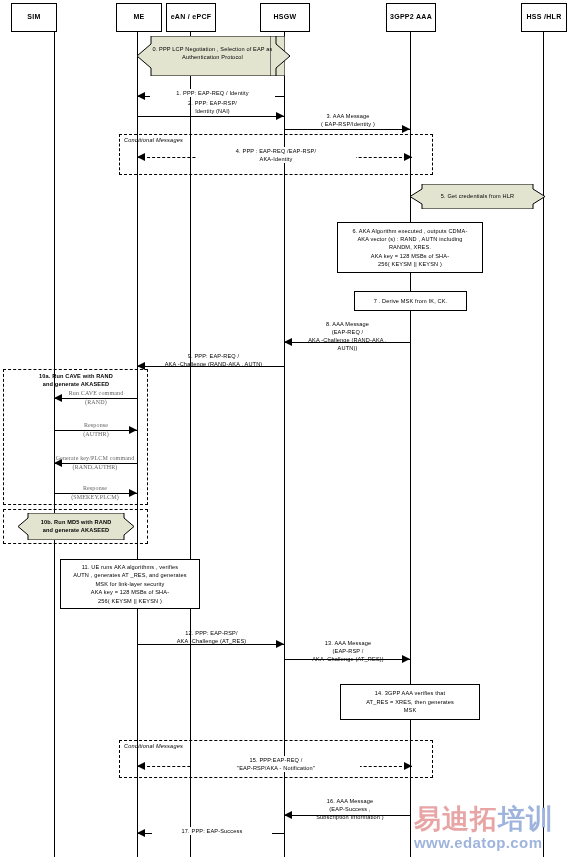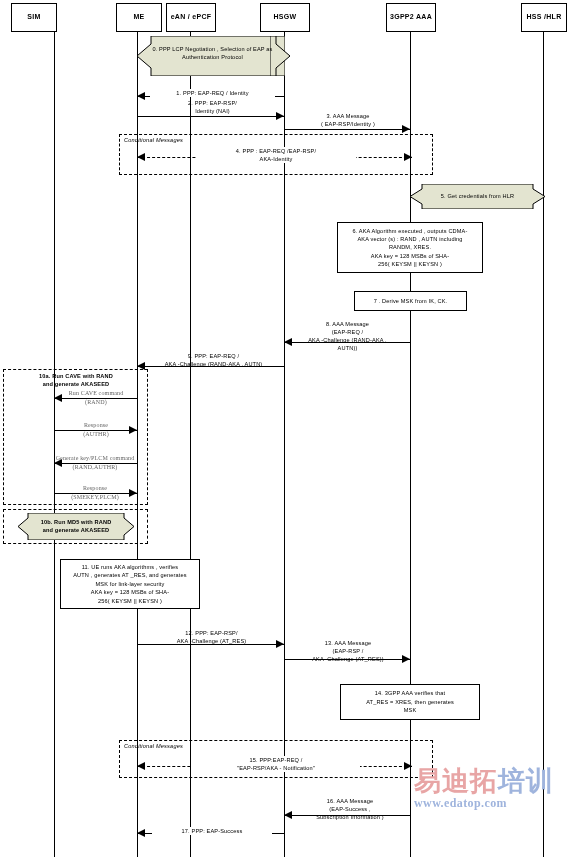--- a/index.html
+++ b/index.html
@@ -29,21 +29,21 @@
            font-size:5.6px;line-height:1.5;white-space:pre-line;padding:2px;
            box-sizing:border-box;color:#000;letter-spacing:.15px;}
 
   
   .frame{position:absolute;border:1.5px dashed #000;box-sizing:border-box;background:transparent;}
   .frame-lbl{position:absolute;font-size:5.6px;color:#000;font-style:italic;letter-spacing:.2px;}
 
   
   .wm{position:absolute;pointer-events:none;user-select:none;}
   .wm .cn{font-family:"DejaVu Sans",sans-serif;font-size:27px;font-weight:bold;letter-spacing:1px;line-height:1;}
-  .wm .dom{font-family:Liberation Serif, serif;font-size:12px;font-weight:bold;
+  .wm .dom{font-family:Liberation Sans, sans-serif;font-size:15px;font-weight:bold;
            color:#9fb4dd;letter-spacing:.4px;margin-top:2px;}
 </style>
 </head>
 <body>
 
 <div id="canvas">
 
   <div class="lifeline" style="left:54px;top:30px;height:827px;"></div>
   <div class="lifeline" style="left:137px;top:30px;height:827px;"></div>
   <div class="lifeline" style="left:190px;top:30px;height:827px;"></div>
@@ -185,18 +185,18 @@
   <div class="msg" style="left:284px;top:815px;width:126px;"></div>
   <div class="arrow l" style="left:284px;top:811px;"></div>
   <div class="lbl" style="left:292px;top:797px;width:116px;">16. AAA Message
 (EAP-Success ,
 Subscription Information )</div>
 
   <div class="msg" style="left:137px;top:833px;width:147px;"></div>
   <div class="arrow l" style="left:137px;top:829px;"></div>
   <div class="lbl" style="left:152px;top:827px;width:120px;background:#fff;">17. PPP: EAP-Success</div>
 
-  <div class="wm" style="left:414px;top:767px;">
+  <div class="wm" style="left:414px;top:805px;">
     <div class="cn" style="color:#e8a5a5;"><span style="color:#e8a5a5">易迪拓</span><span style="color:#9fb4dd">培训</span></div>
     <div class="dom">www.edatop.com</div>
   </div>
 
 </div>
 
 </body></html>

